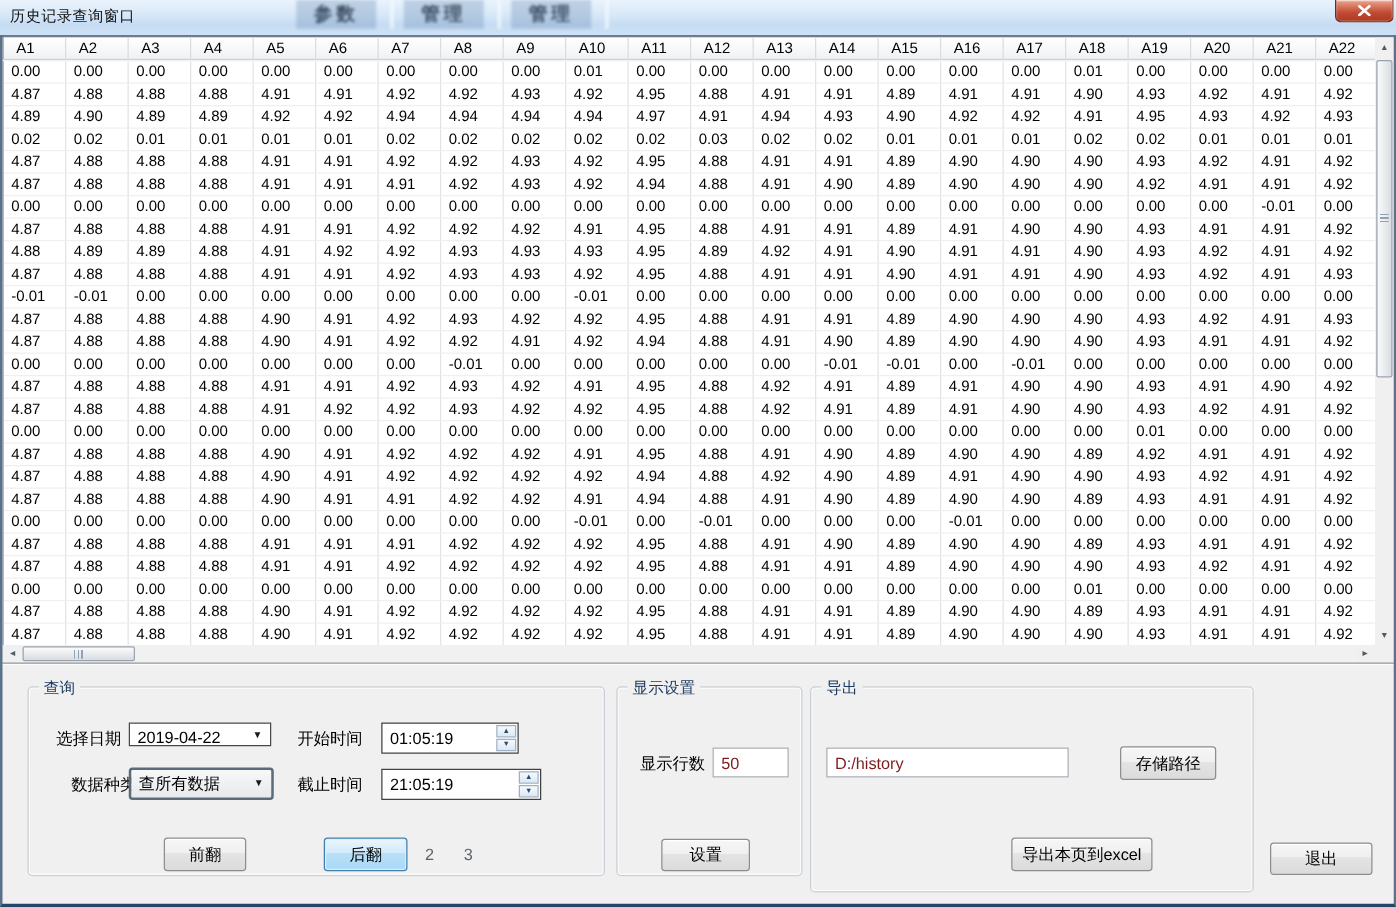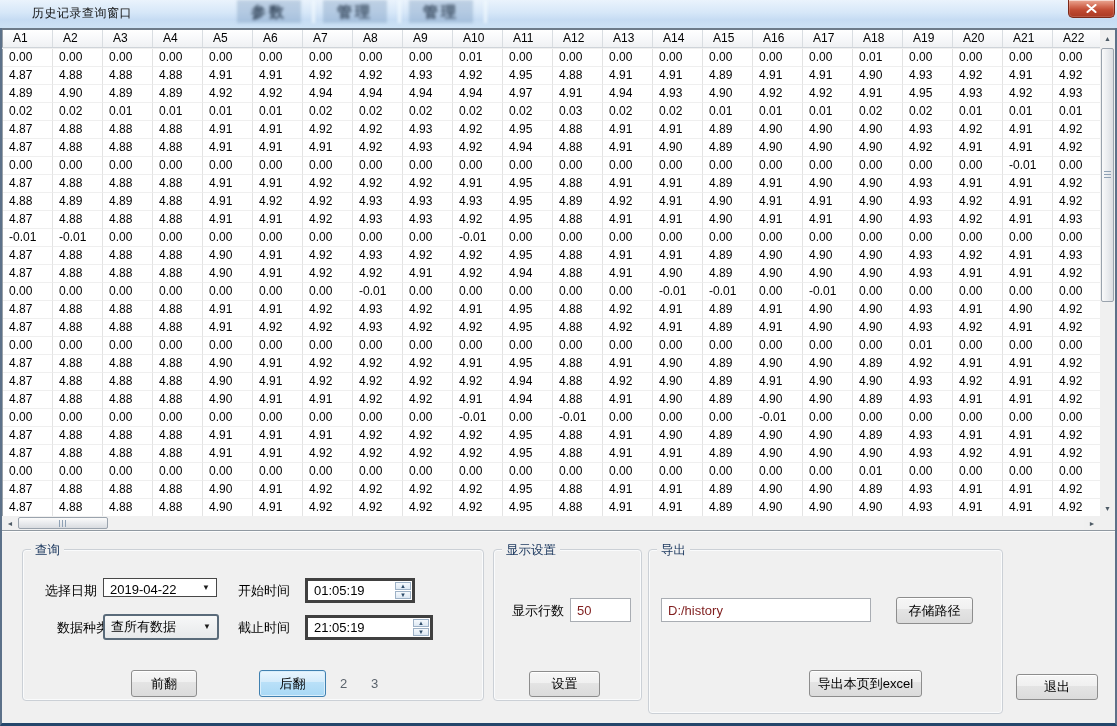--- a/index.html
+++ b/index.html
@@ -5,21 +5,21 @@
   * { margin:0; padding:0; box-sizing:border-box; }
   html,body { background:#c9d3dd; }
   body { font-family:"Liberation Sans","DejaVu Sans",sans-serif; }
 
   .window { position:relative; width:1117px; height:726px; background:#f0f0f0; overflow:hidden; }
 
   
   .titlebar { position:absolute; left:0; top:0; width:100%; height:30px;
     background:linear-gradient(#eaf3fc,#d6e7f8 45%,#c6dcf3 70%,#cde2f5);
     border-bottom:2px solid #6d7b8a; }
-  .title-text { position:absolute; left:8px; top:5px; font-size:12px; color:#101010; letter-spacing:.5px;margin-left:24px; }
+  .title-text { position:absolute; left:8px; top:5px; font-size:12px; color:#101010; letter-spacing:.5px; }
   .ghost-tabs { position:absolute; left:237px; top:0; height:23px; display:flex; filter:blur(1.4px); }
   .ghost-tab { position:relative; width:64px; height:23px; margin-right:11px;
     background:rgba(122,152,188,.38); color:#3e5065; font-weight:bold; font-size:15px;
     text-align:center; line-height:24px; letter-spacing:3px; overflow:hidden; }
   .ghost-sep { width:3px; height:23px; margin-right:8px; background:rgba(242,250,255,.8); }
   .close-btn { position:absolute; left:1068px; top:0; width:47px; height:18px; z-index:70;
     border:1px solid #7c2818; border-top:none; border-radius:0 0 5px 5px;
     background:linear-gradient(#eba894,#d26a52 38%,#c04a32 60%,#aa3a24);
     box-shadow:inset 0 1px 0 rgba(255,255,255,.5), inset 0 0 0 1px rgba(255,255,255,.15);
     display:flex; align-items:center; justify-content:center; cursor:pointer; }
@@ -63,21 +63,21 @@
   .group-label { position:absolute; top:-8px; left:8px; background:#f0f0f0; padding:0 4px;
     font-size:12.5px; color:#1e3a60; }
   .lbl { position:absolute; font-size:13px; color:#000; white-space:nowrap; }
 
   .combo { position:absolute; background:#fff; border:1px solid #474747; }
   .combo .val { display:block; padding-left:6px; font-size:13px; line-height:22px; color:#000; white-space:nowrap; }
   .combo .arrow { position:absolute; right:6px; top:50%; transform:translateY(-54%); font-size:8px; color:#1a1a1a; }
   .combo.focused { border:2px solid #5a6b7a; border-radius:3px; background:linear-gradient(#f7f8f8,#e7e9eb); }
   .combo.focused .val { line-height:21px; }
 
-  .spinfield { position:absolute; background:#fff; border:3px solid #404040; }
+  .spinfield { position:absolute; background:#fff; border:1px solid #404040; }
   .spinfield input { position:absolute; left:0; top:0; width:calc(100% - 18px); height:100%;
     border:none; outline:none; padding-left:6px; font-size:13px; color:#000; background:transparent;
     font-family:"Liberation Sans","DejaVu Sans",sans-serif; }
   .spins { position:absolute; right:1px; top:1px; bottom:1px; width:16px; display:flex; flex-direction:column; gap:1px; }
   .spin-b { flex:1; background:linear-gradient(#f5f9fd,#dde8f3); border:1px solid #9db1c6;
     display:flex; align-items:center; justify-content:center; font-size:6px; color:#2e4c69; cursor:pointer; }
 
   .tbox { position:absolute; background:#fff; border:1px solid #a9adb3; }
   .tbox input { width:100%; height:100%; border:none; outline:none; padding-left:6px; font-size:13px;
     color:#7f1d1d; background:transparent; font-family:"Liberation Sans","DejaVu Sans",sans-serif; }
@@ -100,21 +100,21 @@
   .btn-next { left:259px; top:139px; width:67px; height:27px; }
   .page-2 { left:340px; top:145px; } .page-3 { left:371px; top:145px; }
 
   
   .g-display { left:493px; top:18px; width:149px; height:152px; }
   .lbl-rows { left:512px; top:71px; } .tbox-rows { left:570px; top:67px; width:61px; height:24px; }
   .btn-set { left:529px; top:140px; width:71px; height:26px; }
 
   
   .g-export { left:648px; top:18px; width:355px; height:165px; }
-  .tbox-path { left:661px; top:67px; width:210px; height:24px; }
+  .tbox-path { left:661px; top:67px; width:194px; height:24px; }
   .btn-path { left:896px; top:66px; width:77px; height:27px; }
   .btn-excel { left:809px; top:139px; width:113px; height:27px; }
   .btn-exit { left:1016px; top:143px; width:82px; height:26px; }
 
   
   .frame { position:absolute; left:0; right:0; top:28px; bottom:0; pointer-events:none; z-index:60;
     border-left:2px solid #5c7189; border-right:2px solid #5c7189; border-bottom:3px solid #24466b; }
 </style>
 </head>
 <body>

